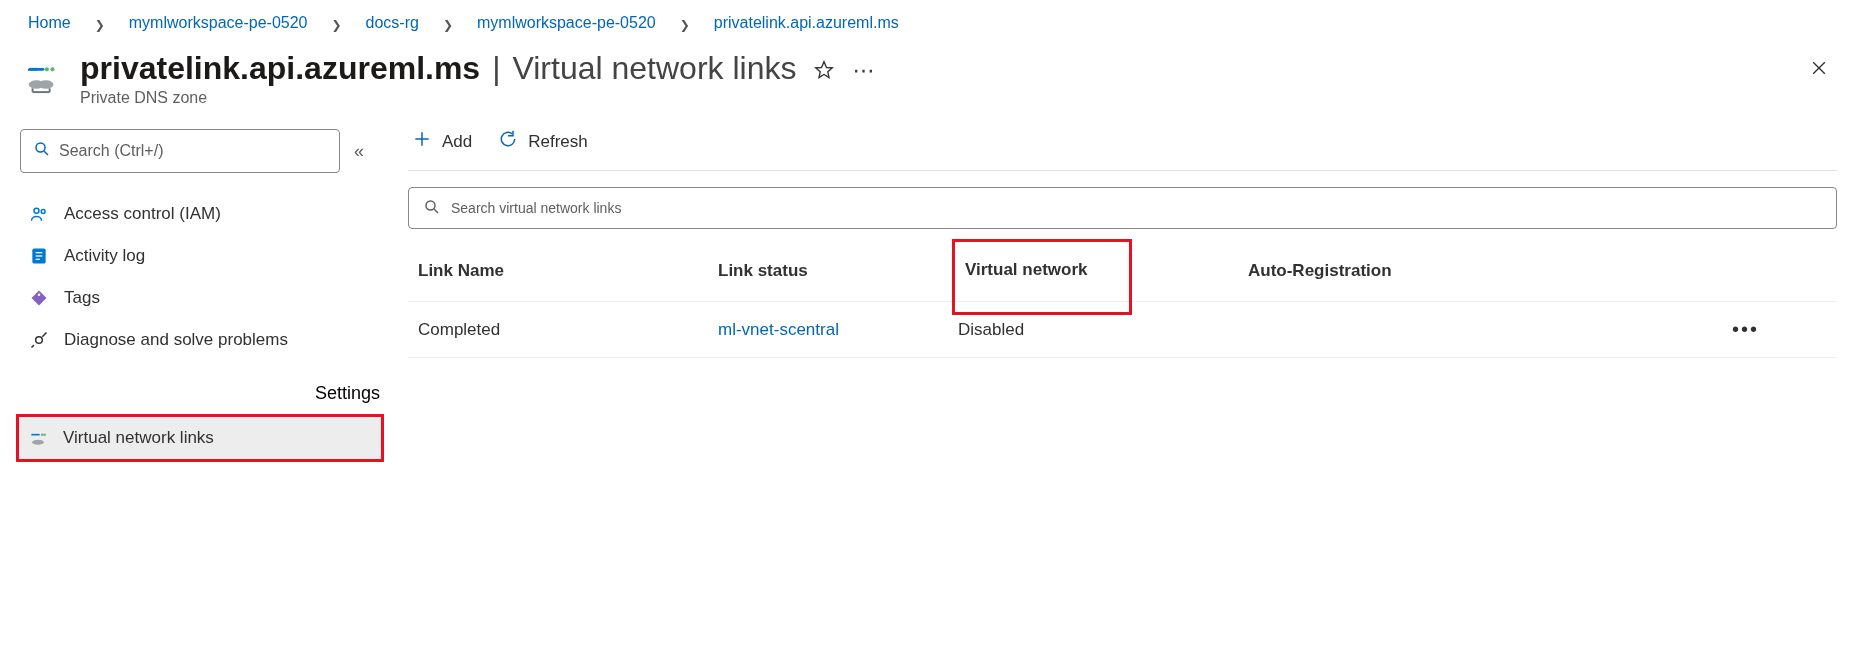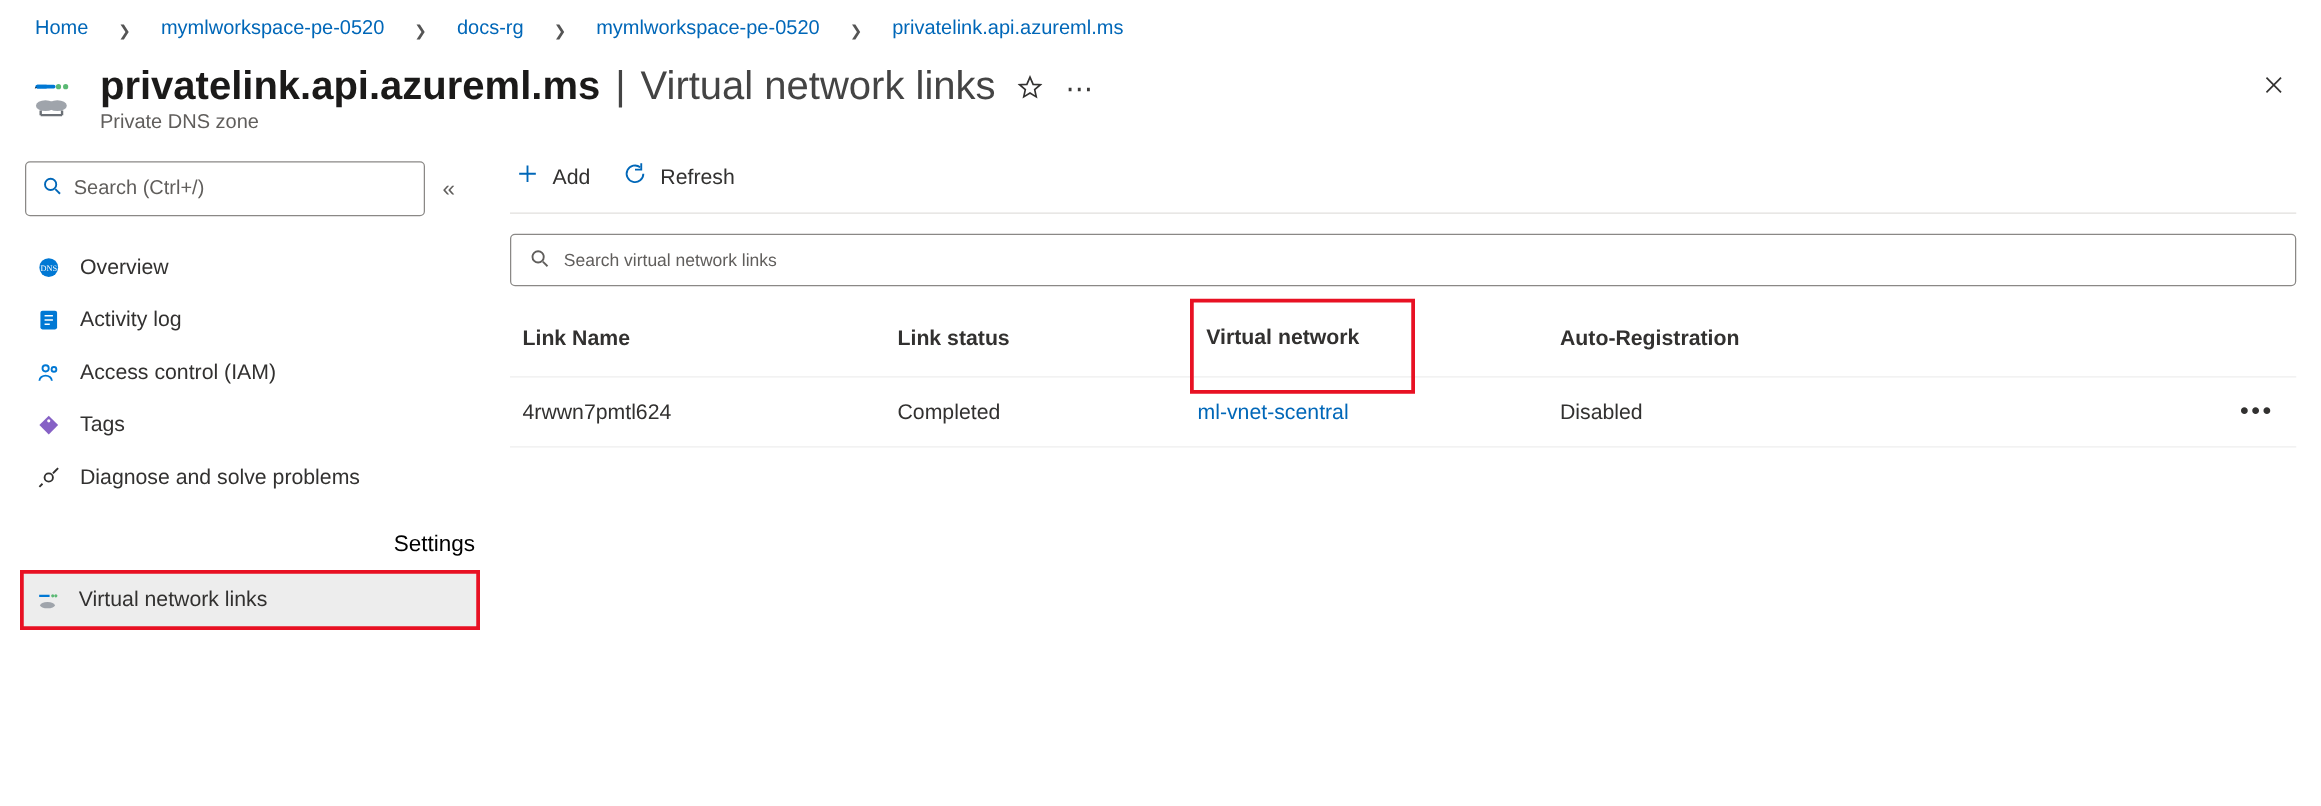--- a/index.html
+++ b/index.html
@@ -197,51 +197,42 @@
           <svg viewBox="0 0 24 24" fill="none" stroke="#0067b8" stroke-width="2">
               <circle cx="10" cy="10" r="6"></circle>
               <line x1="15" y1="15" x2="20" y2="20"></line>
             </svg>
         </span>
         <input type="text" placeholder="Search (Ctrl+/)" style="">
       </div>
       <span class="collapse-btn">«</span>
     </div>
 
+
     <div class="nav-item">
       <span class="nav-icon">
-        <svg viewBox="0 0 24 24" width="20" height="20">
-            <circle cx="12" cy="12" r="9" fill="#0078d4"></circle>
-            <text x="12" y="15" font-size="8" fill="#fff" text-anchor="middle" font-family="Segoe UI">DNS</text>
-          </svg>
-      </span>
-      <span>Overview</span>
+        <svg viewBox="0 0 24 24" width="20" height="20" fill="none" stroke="#0078d4" stroke-width="1.8">
+            <circle cx="9" cy="8" r="3"></circle>
+            <path d="M3 20c0-3 3-5 6-5s6 2 6 5"></path>
+            <circle cx="17" cy="9" r="2.3"></circle>
+          </svg>
+      </span>
+      <span>Access control (IAM)</span>
     </div>
 
     <div class="nav-item">
       <span class="nav-icon">
         <svg viewBox="0 0 24 24" width="20" height="20">
             <rect x="4" y="3" width="16" height="18" rx="2" fill="#0078d4"></rect>
             <line x1="8" y1="8" x2="16" y2="8" stroke="#fff" stroke-width="1.5"></line>
             <line x1="8" y1="12" x2="16" y2="12" stroke="#fff" stroke-width="1.5"></line>
             <line x1="8" y1="16" x2="13" y2="16" stroke="#fff" stroke-width="1.5"></line>
           </svg>
       </span>
       <span>Activity log</span>
-    </div>
-
-    <div class="nav-item">
-      <span class="nav-icon">
-        <svg viewBox="0 0 24 24" width="20" height="20" fill="none" stroke="#0078d4" stroke-width="1.8">
-            <circle cx="9" cy="8" r="3"></circle>
-            <path d="M3 20c0-3 3-5 6-5s6 2 6 5"></path>
-            <circle cx="17" cy="9" r="2.3"></circle>
-          </svg>
-      </span>
-      <span>Access control (IAM)</span>
     </div>
 
     <div class="nav-item">
       <span class="nav-icon">
         <svg viewBox="0 0 24 24" width="20" height="20">
             <path d="M3 12 L12 3 L21 12 L12 21 Z" fill="#8661c5"></path>
             <circle cx="12" cy="8" r="1.5" fill="#fff"></circle>
           </svg>
       </span>
       <span>Tags</span>
@@ -310,21 +301,20 @@
       <div>Link Name</div>
       <div>Link status</div>
       <div>
         <span class="cell-highlight">Virtual network</span>
       </div>
       <div>Auto-Registration</div>
       <div></div>
     </div>
 
     <div class="table-row">
-      <div>4rwwn7pmtl624</div>
       <div>Completed</div>
       <div>
         <a class="link-cell">ml-vnet-scentral</a>
       </div>
       <div>Disabled</div>
       <div class="row-more">•••</div>
     </div>
   </main>
 </div>
 

